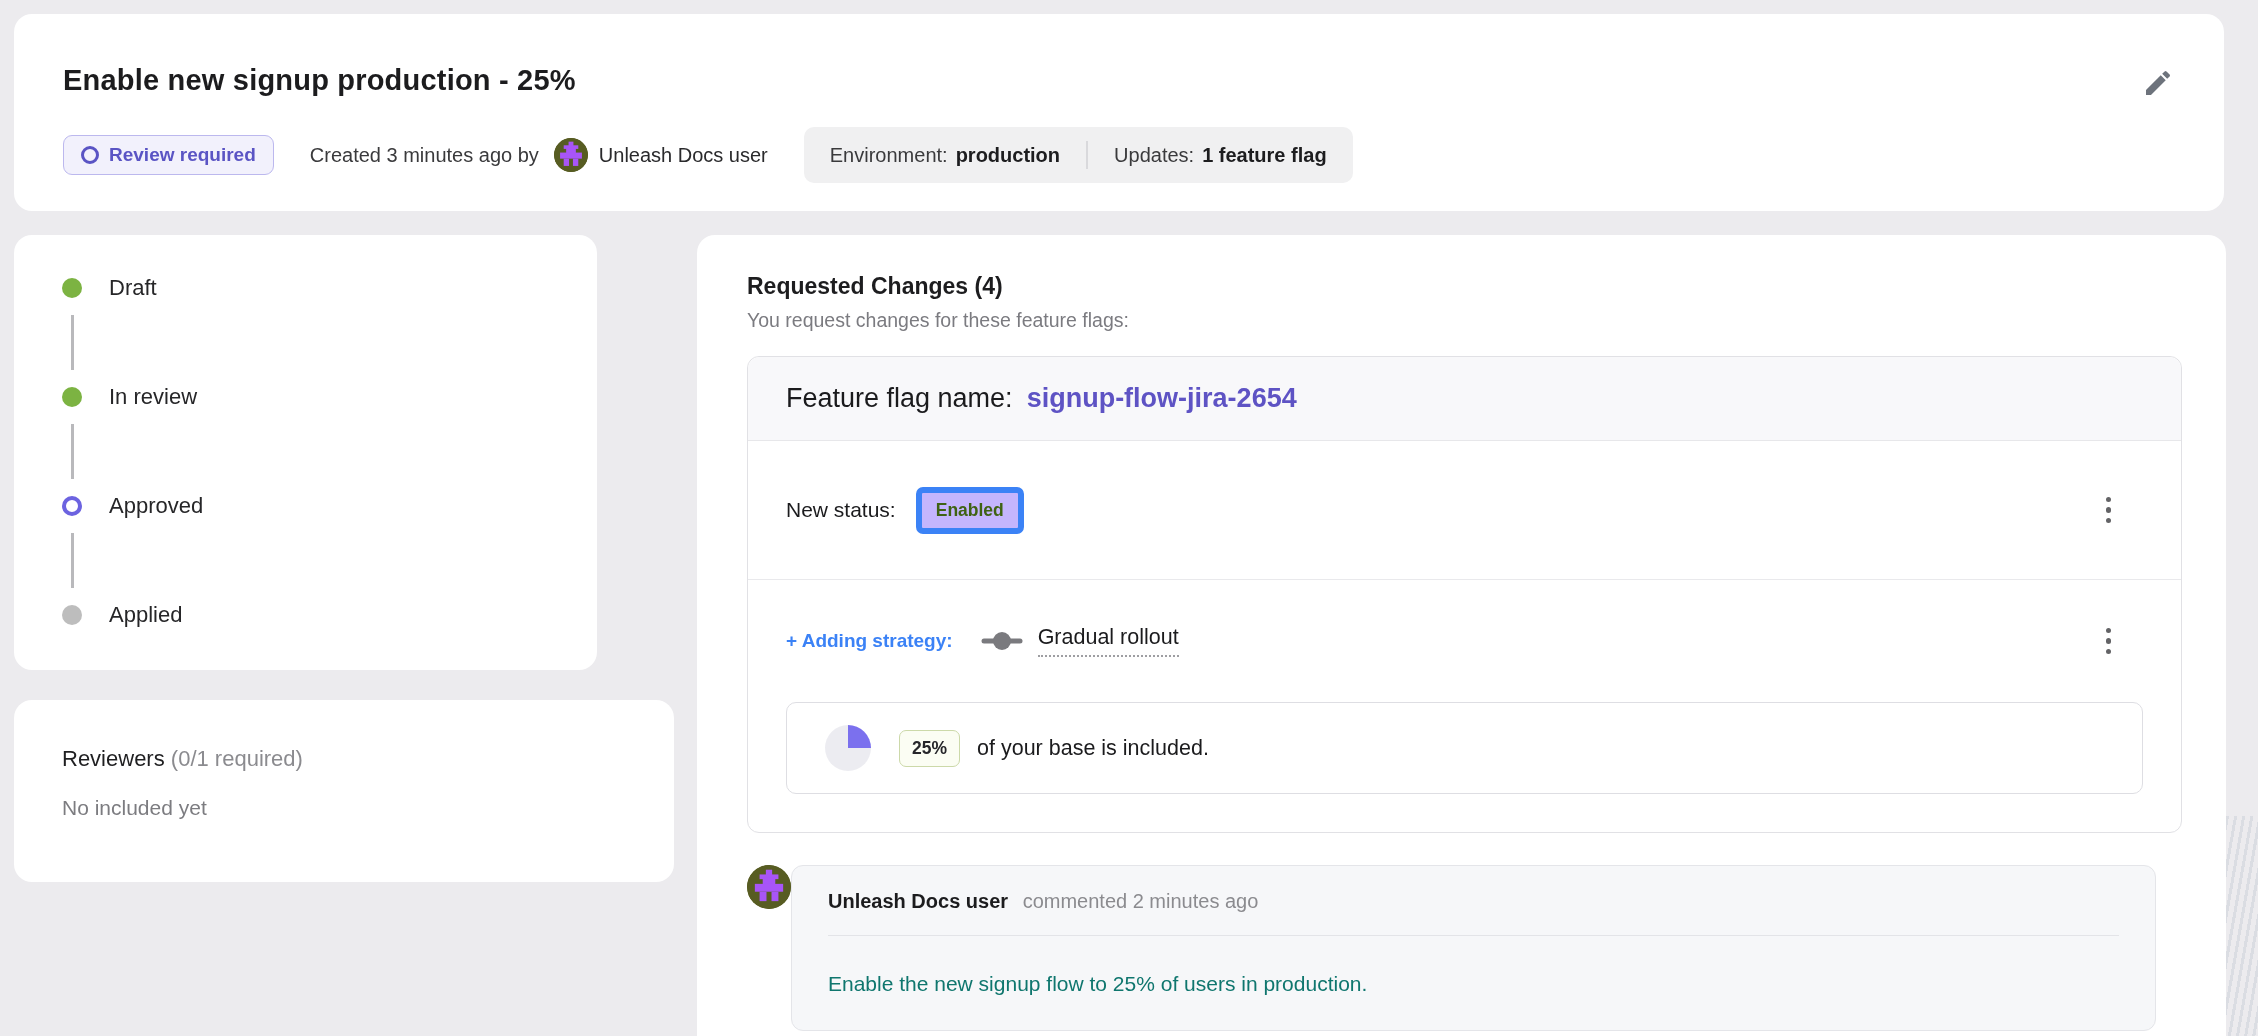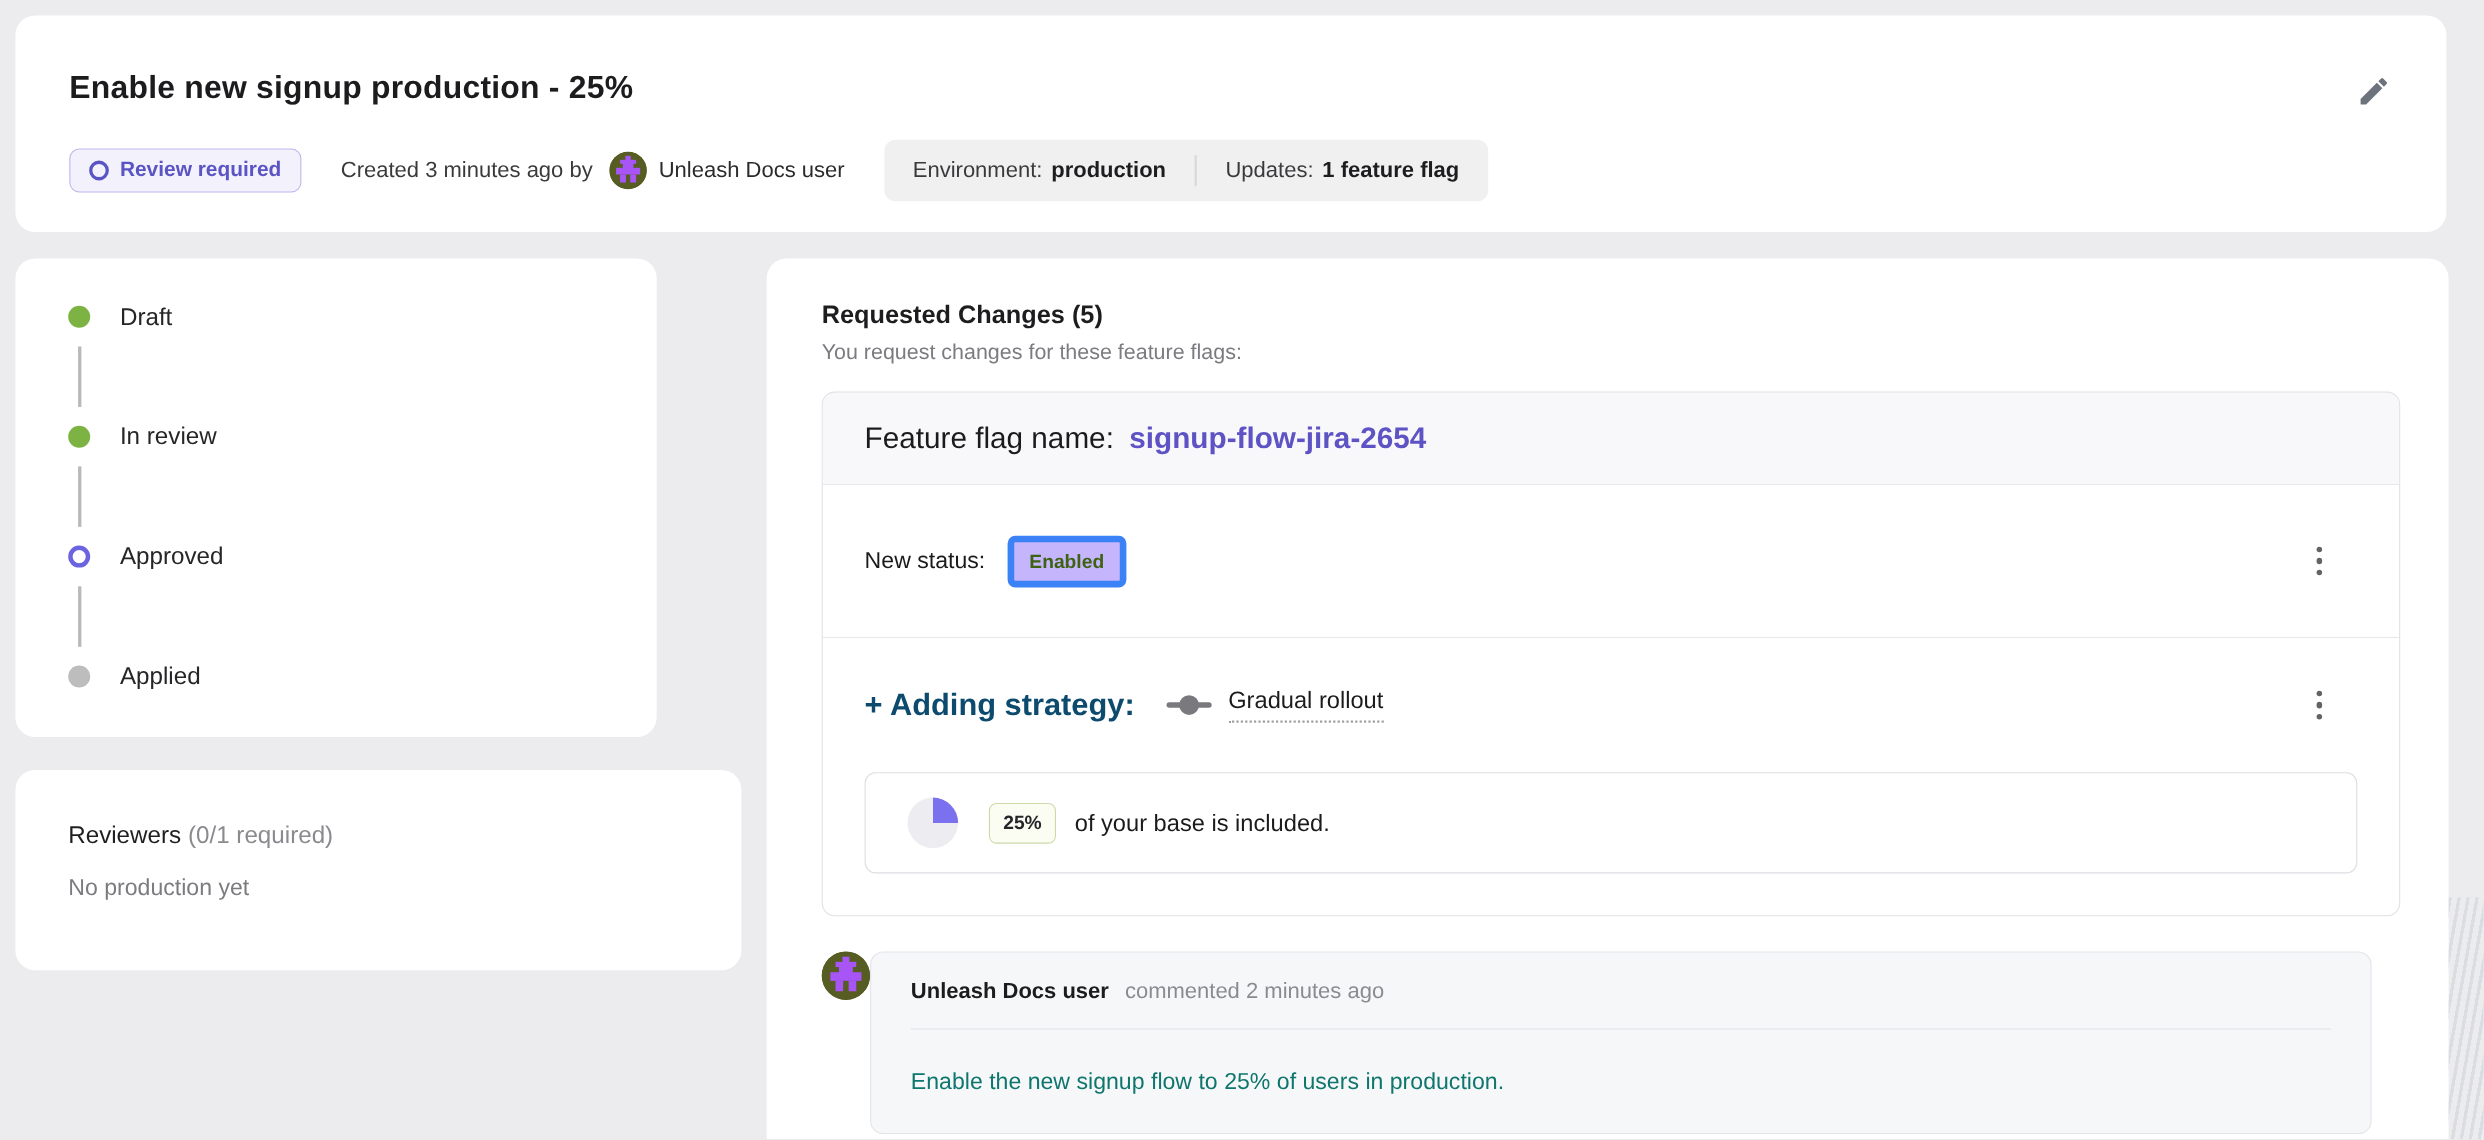--- a/index.html
+++ b/index.html
@@ -65,21 +65,21 @@
   .row { display:flex; align-items:center; padding:0 38px; }
   .status-row { height:138px; font-size:21px; color:#1b1b1d; }
   .status-badge {
     margin-left:20px; padding:7px 14px; background:#c4b5fd; border:6px solid #3b82f6;
     border-radius:7px; color:#3f6212; font-size:17.5px; font-weight:700;
   }
   .kebab { margin-left:auto; margin-right:24px; display:flex; flex-direction:column; gap:5px; padding:8px; cursor:pointer; }
   .kebab i { width:5.5px; height:5.5px; border-radius:50%; background:#636366; }
   .h-divider { border-top:1px solid #e9e9ec; }
   .strategy-row { height:122px; }
-  .strategy-label { color:#0c4a6e; font-size:28px; font-weight:700; }
+  .strategy-label { color:#3b82f6; font-size:19px; font-weight:700; }
   .strategy-icon { margin-left:28px; display:flex; align-items:center; }
   .strategy-name {
     margin-left:15px; font-size:21.5px; color:#1b1b1d;
     border-bottom:2.5px dotted #9e9ea2; padding-bottom:5px; cursor:default;
   }
   .rollout-box {
     margin:0 38px 38px; border:1px solid #dedee3; border-radius:10px; height:92px;
     display:flex; align-items:center; padding:0 38px;
   }
   .pie {
@@ -175,25 +175,25 @@
       <span class="t-dot pending"></span>
       <span class="t-label">Applied</span>
     </div>
   </div>
 
   <div class="card reviewers-card">
     <div class="rev-title">
       <span>Reviewers</span>
       <span class="rev-req"> <span>(0/1 required)</span></span>
     </div>
-    <div class="rev-empty">No production yet</div>
+    <div class="rev-empty">No included yet</div>
   </div>
 
   <div class="card right-panel">
-    <h2 class="rc-title">Requested Changes (5)</h2>
+    <h2 class="rc-title">Requested Changes (4)</h2>
     <div class="rc-sub">You request changes for these feature flags:</div>
 
     <div class="flag-card">
       <div class="flag-head">
         <span>Feature flag name:</span>
         <a class="flag-link">signup-flow-jira-2654</a>
       </div>
 
       <div class="row status-row">
         <span>New status:</span>

